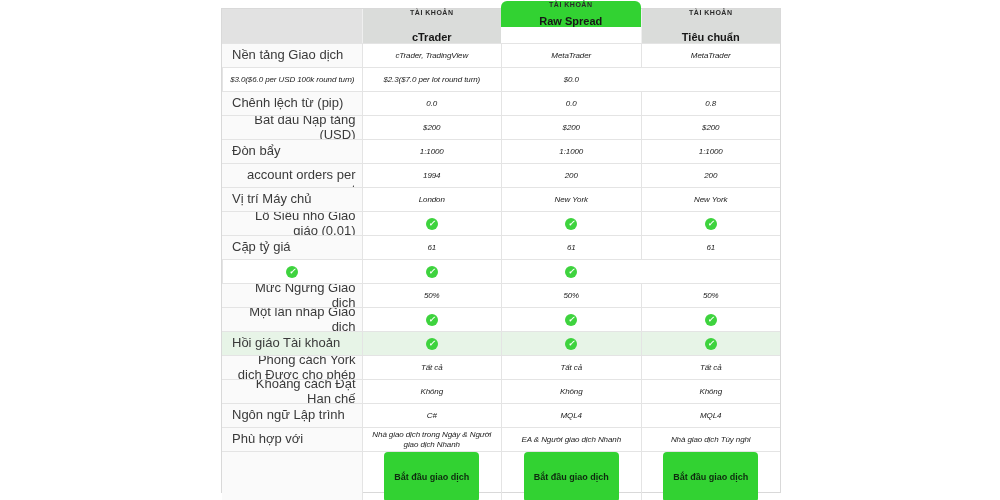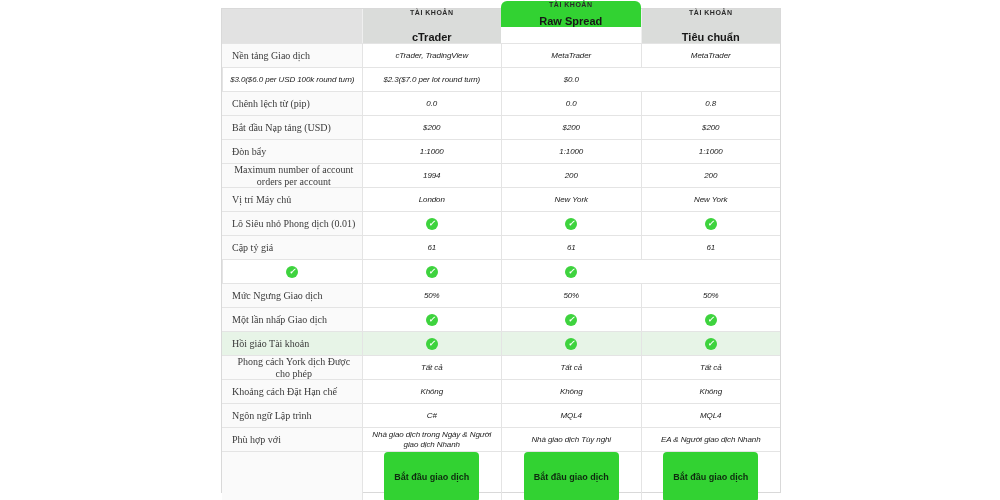--- a/index.html
+++ b/index.html
@@ -24,22 +24,22 @@
   }
   .kicker{font-size:7px;font-weight:bold;letter-spacing:0.5px;color:#2a2a2a;}
   .colname{font-size:11px;font-weight:bold;color:#171717;}
   
   .row{display:grid;grid-template-columns:1fr 1fr 1fr 1fr;height:24px;border-top:1px solid #e4e4e4;box-sizing:border-box;}
   .cell{
     display:flex;align-items:center;justify-content:center;text-align:center;
     padding:1px 4px;box-sizing:border-box;overflow:hidden;line-height:1.15;
   }
   .label-cell{
-    justify-content:flex-start;text-align:center;background:var(--label-bg);
-    font-size:10px;color:#3a3a3a;padding-left:10px;padding-right:6px;font-family:Liberation Serif, serif;
+    justify-content:flex-start;text-align:right;background:var(--label-bg);
+    font-size:13px;color:#3a3a3a;padding-left:10px;padding-right:6px;
   }
   .value-cell{border-left:1px solid #e4e4e4;font-size:8px;color:#222;letter-spacing:-0.1px;font-style:italic;}
   .row-hl .cell{background:var(--hl-row);}
   .check-icon{
     display:inline-block;width:12px;height:12px;border-radius:50%;
     background:var(--check);color:#ffffff;font-size:8px;line-height:12px;
     text-align:center;font-weight:bold;
   }
   
   .cta-row{display:grid;grid-template-columns:1fr 1fr 1fr 1fr;height:41px;border-top:1px solid #e4e4e4;box-sizing:border-box;}
@@ -115,21 +115,21 @@
         <div class="cell value-cell">200</div>
         <div class="cell value-cell">200</div>
       </div>
       <div class="row">
         <div class="cell label-cell">Vị trí Máy chủ</div>
         <div class="cell value-cell">London</div>
         <div class="cell value-cell">New York</div>
         <div class="cell value-cell">New York</div>
       </div>
       <div class="row">
-        <div class="cell label-cell">Lô Siêu nhỏ Phong dịch (0.01)</div>
+        <div class="cell label-cell">Lô Siêu nhỏ Giao giáo (0.01)</div>
         <div class="cell value-cell">
           <span class="check-icon">✓</span>
         </div>
         <div class="cell value-cell">
           <span class="check-icon">✓</span>
         </div>
         <div class="cell value-cell">
           <span class="check-icon">✓</span>
         </div>
       </div>
@@ -194,22 +194,22 @@
       </div>
       <div class="row">
         <div class="cell label-cell">Ngôn ngữ Lập trình</div>
         <div class="cell value-cell">C#</div>
         <div class="cell value-cell">MQL4</div>
         <div class="cell value-cell">MQL4</div>
       </div>
       <div class="row">
         <div class="cell label-cell">Phù hợp với</div>
         <div class="cell value-cell">Nhà giao dịch trong Ngày &amp; Người giao dịch Nhanh</div>
+        <div class="cell value-cell">EA &amp; Người giao dịch Nhanh</div>
         <div class="cell value-cell">Nhà giao dịch Tùy nghi</div>
-        <div class="cell value-cell">EA &amp; Người giao dịch Nhanh</div>
       </div>
     </div>
 
   <div class="cta-row">
     <div class="cell cta-empty"></div>
     <div class="cta-cell">
       <button class="cta-button">Bắt đầu giao dịch</button>
       <a class="demo-link">THỬ TÀI KHOẢN DEMO MIỄN PHÍ</a>
     </div>
     <div class="cta-cell">

